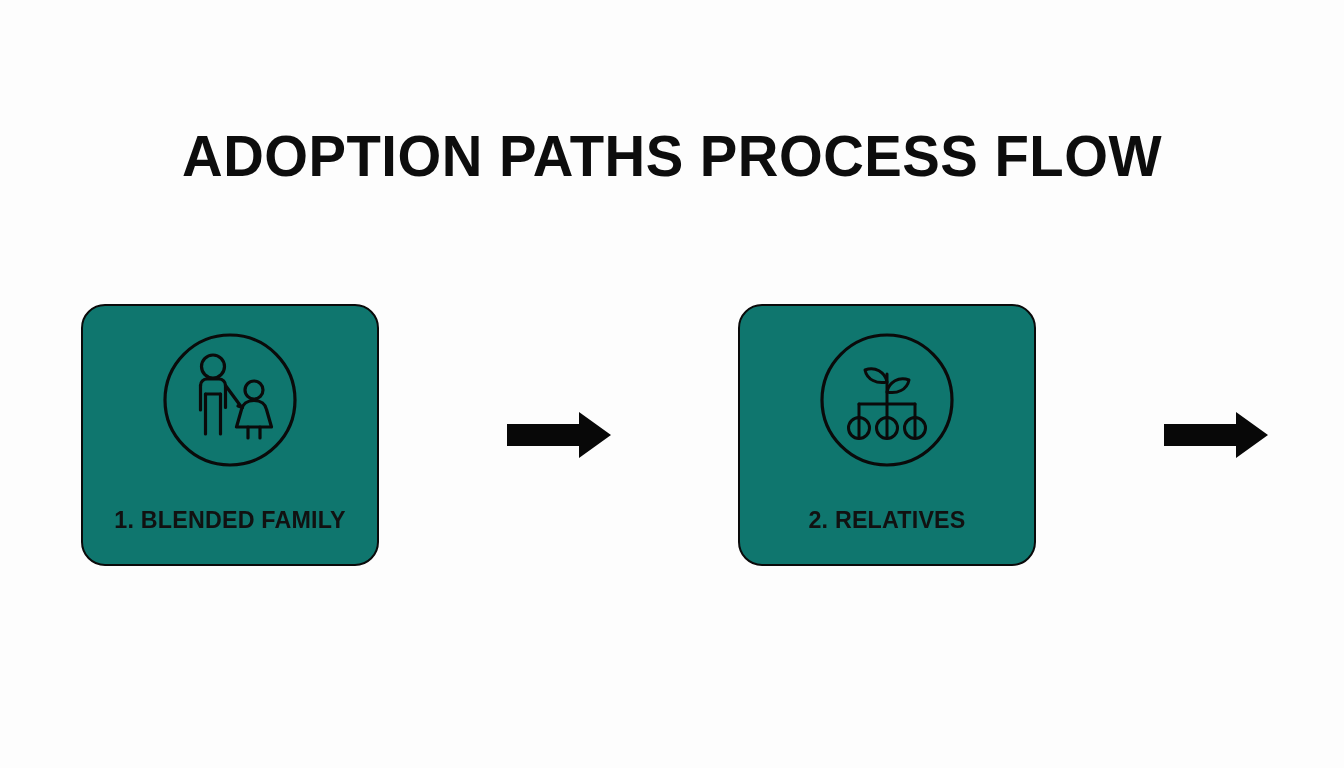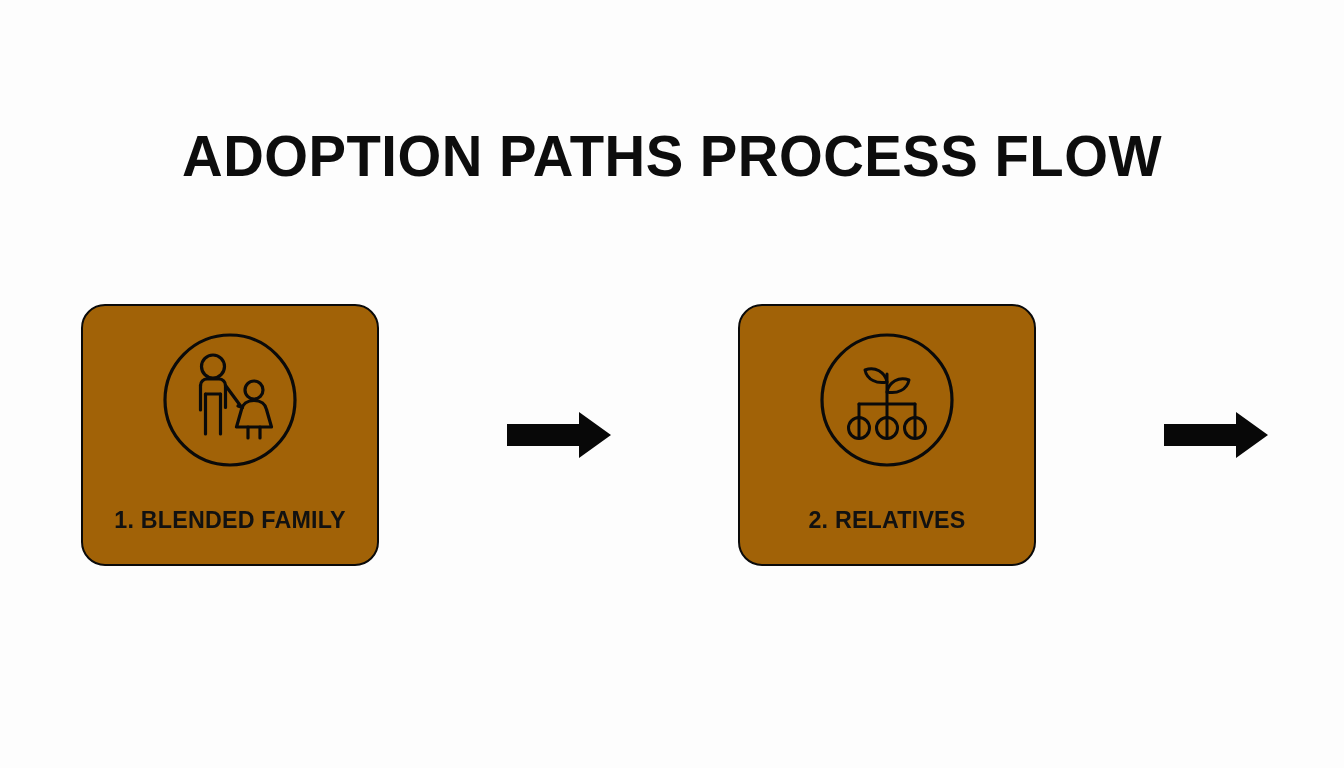--- a/index.html
+++ b/index.html
@@ -50,21 +50,21 @@
     align-items: center;
     justify-content: space-between;
   }
 
   .card {
     box-sizing: border-box;
     width: 298px;
     height: 262px;
     border: 2px solid #0a0a0a;
     border-radius: 24px;
-    background: #a16207;
+    background: #0f766e;
     display: flex;
     flex-direction: column;
     align-items: center;
     justify-content: flex-start;
     flex: 0 0 auto;
     position: relative;
   }
 
   .icon-wrap {
     margin-top: 26px;

